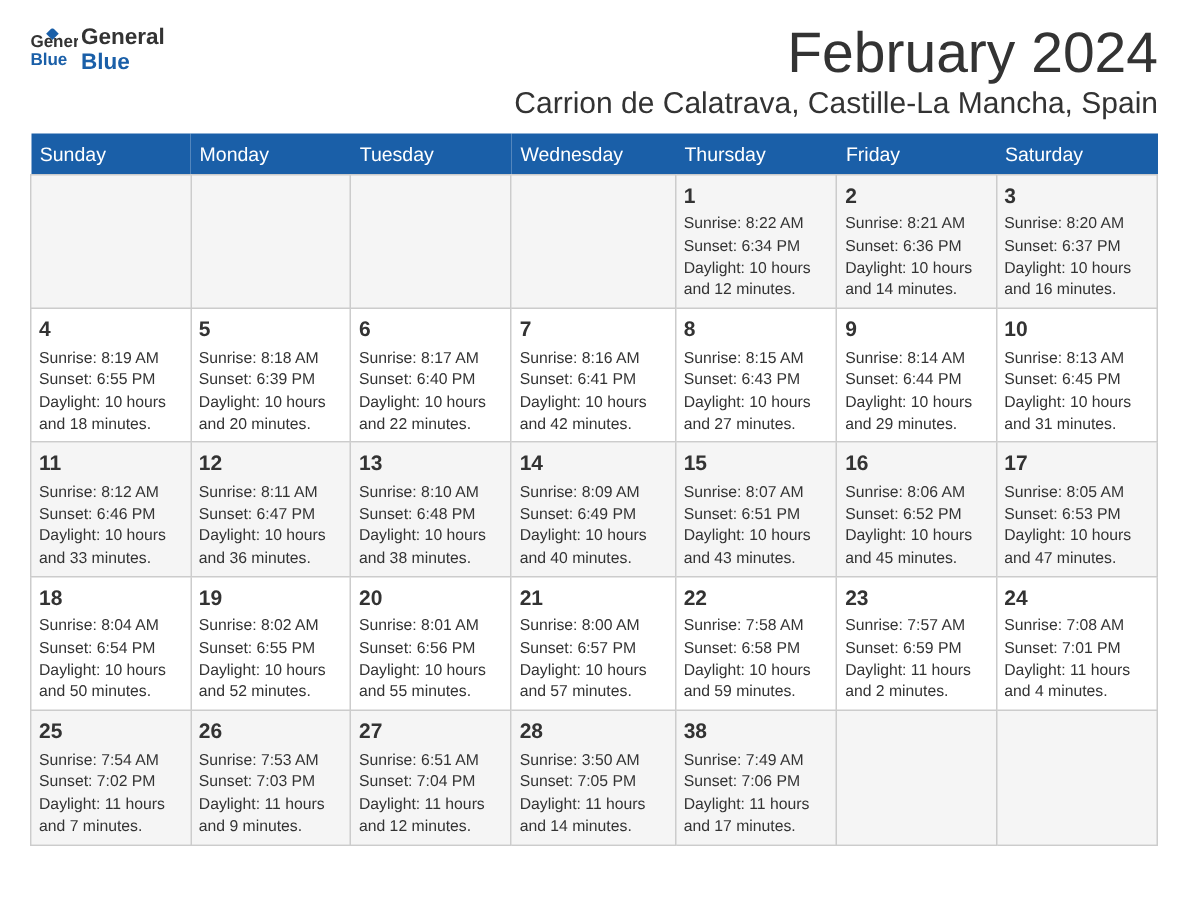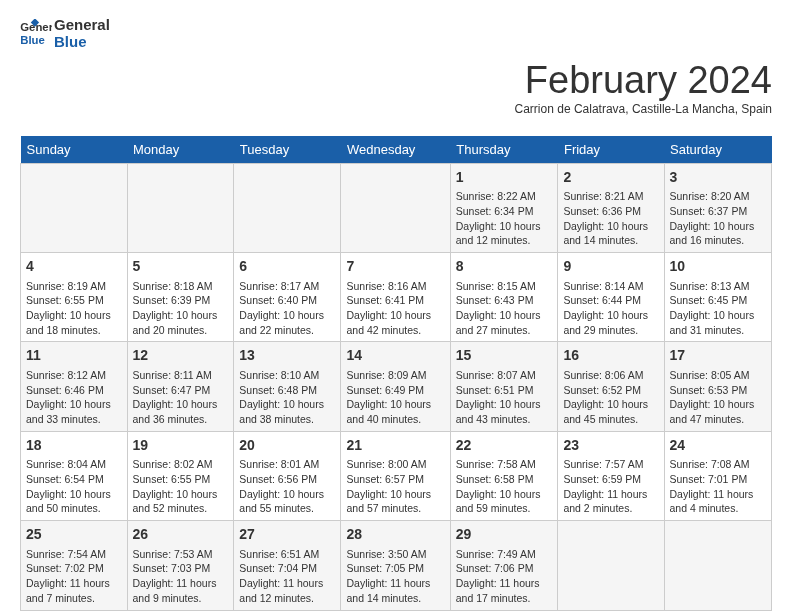--- a/index.html
+++ b/index.html
@@ -20,37 +20,36 @@
       display: flex;
       align-items: center;
       gap: 2px;
     }
     .logo-icon {
       width: 32px;
       height: 28px;
     }
     .title-block {
       text-align: right;
-      margin-top: 44px;
     }
     .main-title {
       font-size: 38px;
       font-weight: 300;
       color: #333;
       line-height: 1.1;
     }
     .subtitle {
-      font-size: 12px;
+      font-size: 20px;
       color: #333;
       font-weight: normal;
     }
     table {
       width: 100%;
       border-collapse: collapse;
-      margin-top: 20px;
+      margin-top: 8px;
       font-size: 11px;
     }
     thead tr th {
       background-color: #1a5fa8;
       color: #fff;
       text-align: left;
       padding: 6px 6px;
       font-size: 13px;
       font-weight: normal;
     }
@@ -317,21 +316,21 @@
           <div class="day-info">and 12 minutes.</div>
         </td>
         <td>
           <span class="day-num">28</span>
           <div class="day-info">Sunrise: 3:50 AM</div>
           <div class="day-info">Sunset: 7:05 PM</div>
           <div class="day-info">Daylight: 11 hours</div>
           <div class="day-info">and 14 minutes.</div>
         </td>
         <td>
-          <span class="day-num">29</span>
+          <span class="day-num">38</span>
           <div class="day-info">Sunrise: 7:49 AM</div>
           <div class="day-info">Sunset: 7:06 PM</div>
           <div class="day-info">Daylight: 11 hours</div>
           <div class="day-info">and 17 minutes.</div>
         </td>
         <td></td>
         <td></td>
       </tr>
     </tbody>
 </table>

